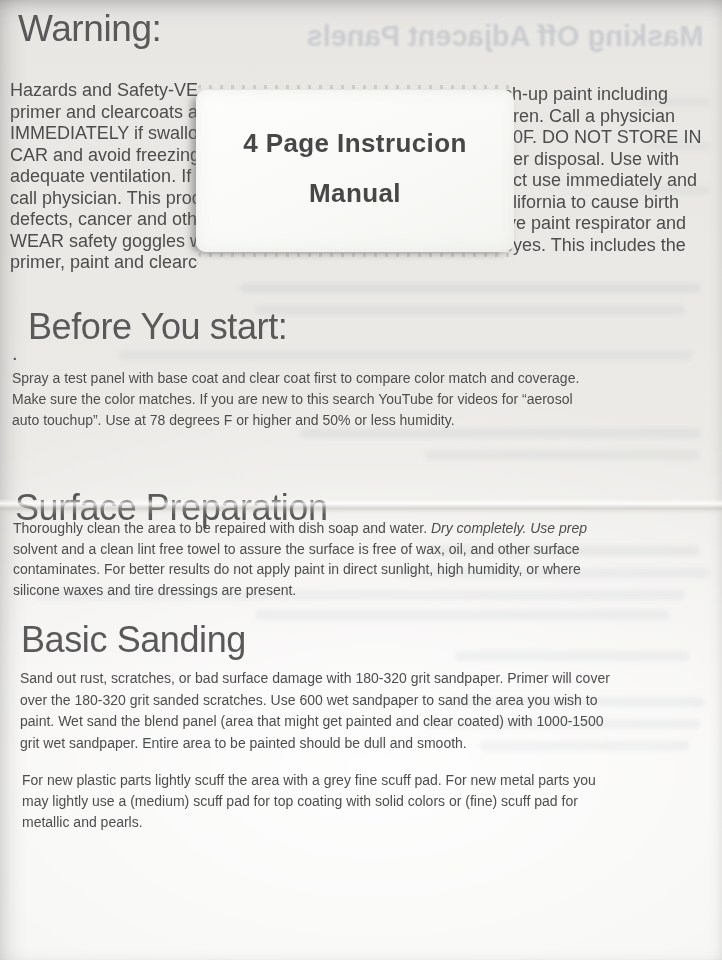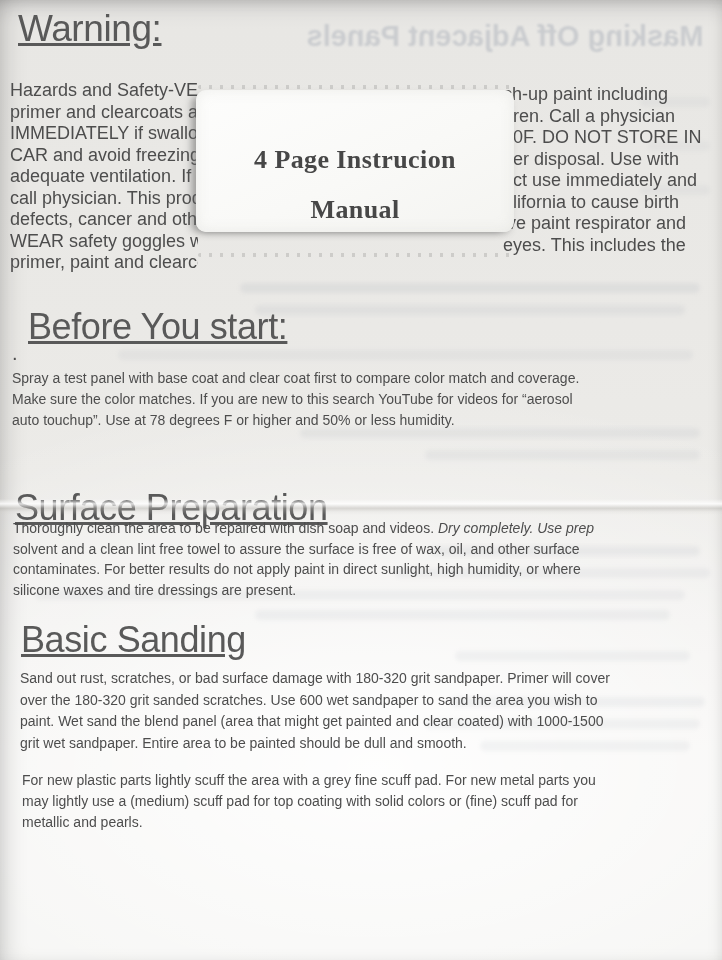--- a/index.html
+++ b/index.html
@@ -8,39 +8,39 @@
     font-family:"Liberation Sans",sans-serif;
     background:
       radial-gradient(ellipse 130% 55% at 52% 80%, rgba(255,255,255,.9), rgba(255,255,255,0) 72%),
       linear-gradient(180deg,#e0dfdd 0,#e8e7e4 3%,#eae9e6 34%,#ecebe8 50%,#f0efed 62%,#f5f4f2 78%,#f4f4f2 100%);
     box-shadow: inset 16px 0 26px -14px rgba(0,0,0,.20),
                 inset -8px 0 18px -10px rgba(0,0,0,.10),
                 inset 0 12px 20px -12px rgba(0,0,0,.22);
   }
   .h1{
     position:absolute;color:#595959;font-weight:400;
-    letter-spacing:-.4px;white-space:nowrap;text-decoration:underline;
+    letter-spacing:-.4px;white-space:nowrap;
   }
   .body-txt{position:absolute;color:#4d4d4d;}
   .tl{white-space:nowrap;}
   .warn-left{left:10px;top:80px;width:188px;font-size:18px;line-height:21.5px;overflow:hidden;}
   .warn-right{left:503px;top:84px;width:219px;font-size:18px;line-height:21.5px;}
   .para{font-size:14px;line-height:21.2px;}
   .crease{
     position:absolute;left:0;top:499px;width:722px;height:16px;
     background:linear-gradient(180deg,rgba(255,255,255,0) 0%,rgba(255,255,255,.8) 30%,
       rgba(178,176,171,.42) 58%,rgba(205,203,199,.16) 80%,rgba(0,0,0,0) 100%);
   }
   .sticker{
-    position:absolute;left:196px;top:90px;width:318px;height:142px;border-radius:10px;
+    position:absolute;left:196px;top:90px;width:318px;height:162px;border-radius:10px;
     background:linear-gradient(155deg,#fdfdfc 0%,#f9f9f7 55%,#f4f4f1 100%);
     box-shadow:-8px 3px 7px -3px rgba(100,100,100,.5),
                0 5px 7px -4px rgba(110,110,110,.45),
                inset 0 0 14px rgba(205,205,200,.30);
-    text-align:center;padding-top:45px;box-sizing:border-box;font-family:Liberation Serif, serif;
+    text-align:center;padding-top:28px;box-sizing:border-box;
   }
   .sticker .stl{font-size:26px;font-weight:700;color:#474747;line-height:50px;letter-spacing:.4px;}
   .serr{
     position:absolute;height:4px;width:316px;left:198px;border-radius:2px;opacity:.55;
     background:repeating-linear-gradient(90deg,rgba(140,140,138,.55) 0 3px,rgba(235,235,232,.05) 3px 11px);
   }
   .ghost-heading{
     position:absolute;left:305px;top:20px;width:400px;text-align:center;
     font-size:29px;font-weight:700;color:#b6bac1;opacity:.6;
     transform:scaleX(-1);filter:blur(1.2px);white-space:nowrap;
@@ -108,21 +108,21 @@
   <div class="dot">.</div>
   <div class="body-txt para" style="left:12px;top:368px;">
     <div class="tl">Spray a test panel with base coat and clear coat first to compare color match and coverage.</div>
     <div class="tl">Make sure the color matches.  If you are new to this search YouTube for videos for “aerosol</div>
     <div class="tl">auto touchup”.  Use at 78 degrees F or higher and 50% or less humidity.</div>
   </div>
 
   <div class="h1" style="left:15px;top:452px;font-size:36px;margin-top:35px;">Surface Preparation</div>
   <div class="crease"></div>
   <div class="body-txt para" style="left:13px;top:518px;line-height:20.6px;">
-    <div class="tl"><span>Thoroughly clean the area to be repaired with dish soap and videos.  </span><span class="ital">Dry completely. Use prep</span></div>
+    <div class="tl"><span>Thoroughly clean the area to be repaired with dish soap and water.  </span><span class="ital">Dry completely. Use prep</span></div>
     <div class="tl">solvent and a clean lint free towel to assure the surface is free of wax, oil, and other surface</div>
     <div class="tl">contaminates. For better results do not apply paint in direct sunlight, high humidity, or where</div>
     <div class="tl">silicone waxes and tire dressings are present.</div>
   </div>
 
   <div class="h1" style="left:21px;top:619px;font-size:36px;">Basic Sanding</div>
   <div class="body-txt para" style="left:20px;top:668px;line-height:21.5px;">
     <div class="tl">Sand out rust, scratches, or bad surface damage with 180-320 grit sandpaper. Primer will cover</div>
     <div class="tl">over the 180-320 grit sanded scratches. Use 600 wet sandpaper to sand the area you wish to</div>
     <div class="tl">paint. Wet sand the blend panel (area that might get painted and clear coated) with 1000-1500</div>

